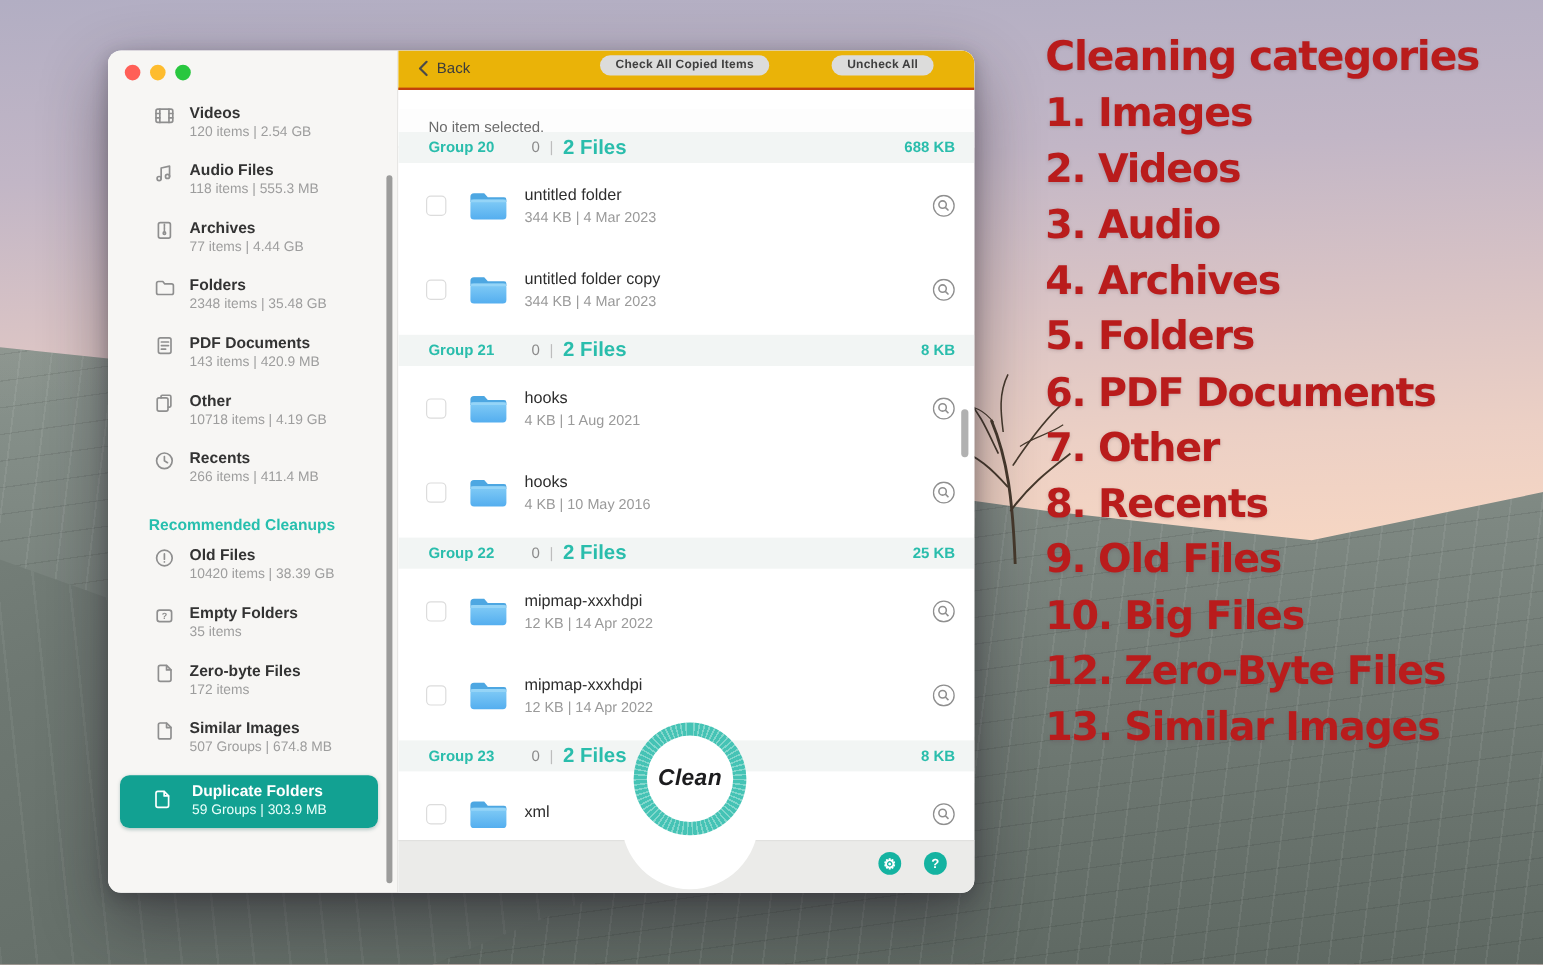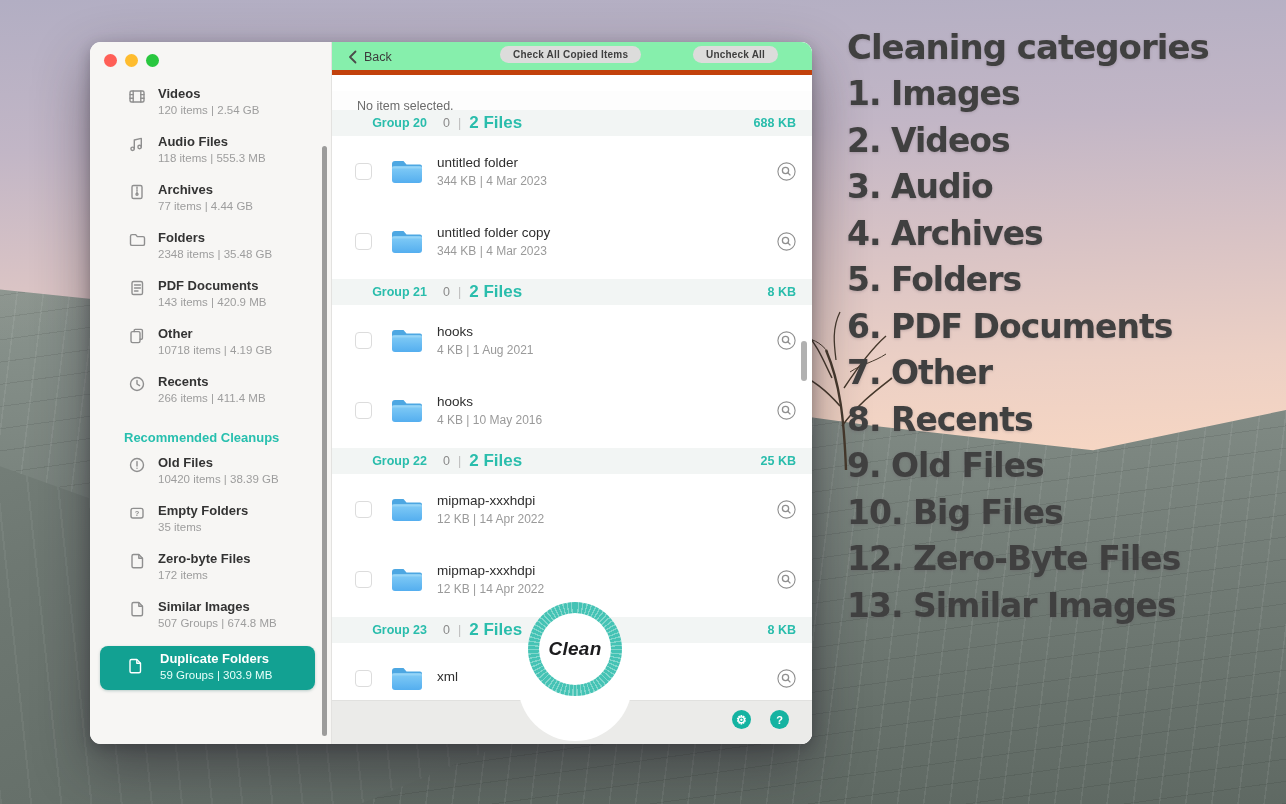--- a/index.html
+++ b/index.html
@@ -17,21 +17,21 @@
       linear-gradient(180deg,#9aa49e 0%,#8b958f 35%,#747e78 68%,#5f6963 100%);
     clip-path:polygon(0 36%, 12% 38%, 30% 44%, 50% 49%, 68% 53%, 85% 56%, 100% 51%, 100% 100%, 0 100%); }
   .rocks-front { position:absolute; inset:0;
     background:
       repeating-linear-gradient(84deg, rgba(255,255,255,.05) 0 2px, rgba(0,0,0,0) 2px 30px),
       linear-gradient(160deg,#8a948e 0%,#6e7872 45%,#57615b 100%);
     clip-path:polygon(0 58%, 14% 66%, 32% 78%, 40% 92%, 28% 100%, 0 100%); }
   .tree { position:absolute; left:782px; top:288px; z-index:2; }
 
   
-  .overlay-text { position:absolute; left:847px; top:24px; z-index:20; color:#404040;
+  .overlay-text { position:absolute; left:871px; top:24px; z-index:20; color:#b91c1c;
     font-family:"DejaVu Sans",sans-serif; font-weight:700; letter-spacing:-1px;
     text-shadow:0 1px 3px rgba(95,80,90,.28); }
   .overlay-title { font-size:34px; line-height:47px; white-space:nowrap; }
   .overlay-line  { font-size:33px; line-height:46.5px; white-space:nowrap; }
 
   
   .app-window { position:absolute; left:90px; top:42px; width:722px; height:702px; z-index:10;
     border-radius:11px; background:#fff; overflow:hidden;
     box-shadow:0 22px 55px rgba(30,25,35,.45), 0 4px 14px rgba(30,25,35,.28); }
 
@@ -48,30 +48,30 @@
   .side-header { color:#27bfae; font-weight:700; font-size:13px; margin:9px 0 7px 34px; height:17px; }
   .side-item.selected { background:#12a192; border-radius:8px; margin:0 16px 0 10px; height:44px; padding-left:32px; padding-top:4px;
     box-shadow:0 1px 3px rgba(0,80,70,.25); }
   .side-item.selected .ic { left:26px; top:11px; color:#fff; }
   .side-item.selected .lbl { color:#fff; font-weight:700; }
   .side-item.selected .meta { color:#e8fffa; }
   .side-scroll { position:absolute; left:232px; top:104px; width:5px; height:590px; background:#7d7d7d; border-radius:2.5px; opacity:.75; }
 
   
   .main { position:absolute; left:242px; top:0; right:0; bottom:0; background:#fff; }
-  .toolbar { position:absolute; left:0; top:0; right:0; height:33px; background:#86efac; border-bottom:5px solid #c2410c; }
+  .toolbar { position:absolute; left:0; top:0; right:0; height:33px; background:#eab308; border-bottom:2px solid #c2410c; }
   .back-btn { position:absolute; left:16px; top:8px; display:flex; align-items:center; gap:7px; font-size:12.5px; color:#3c3c3c; cursor:default; }
   .pill { position:absolute; top:4px; height:17px; border-radius:9px; background:#dcdcdb; padding:0 13px; font-size:10px; font-weight:700;
     color:#3f3f3f; display:flex; align-items:center; letter-spacing:.2px; }
   .pill.check { left:168px; } .pill.uncheck { left:361px; }
   .status-row { position:absolute; left:0; top:49px; right:0; height:32px; background:#fdfdfd; border-bottom:1px solid #e9e9e7;
     font-size:12.5px; color:#6b6b6b; line-height:31px; padding-left:25px; }
   .list { position:absolute; left:0; top:65px; right:0; bottom:0; overflow:hidden; }
   .group-header { height:26px; background:#f2f5f4; display:flex; align-items:center; padding:0 16px 0 25px; margin-top:3px; }
-  .gh-name { color:#2abdac; font-size:12.5px; font-weight:700; width:70px;text-align:right; }
+  .gh-name { color:#2abdac; font-size:12.5px; font-weight:700; width:70px; }
   .gh-count { color:#8a8a8a; font-size:12.5px; margin-left:16px; }
   .gh-div { color:#bdbdbd; margin:0 8px; font-size:12.5px; }
   .gh-files { color:#2abdac; font-weight:700; font-size:17px; }
   .gh-size { margin-left:auto; color:#2abdac; font-weight:700; font-size:12.5px; }
   .file-row { height:70px; display:flex; align-items:center; padding:0 16px 0 23px; background:#fff; }
   .checkbox { width:17px; height:17px; border:1.5px solid #dcdcdc; border-radius:4px; background:#fff; flex:none; }
   .folder-ic { margin-left:18px; flex:none; display:flex; }
   .f-text { margin-left:13px; }
   .f-name { font-size:13.5px; color:#2e2e2e; margin-bottom:4px; }
   .f-meta { font-size:12px; color:#9a9a9a; }

